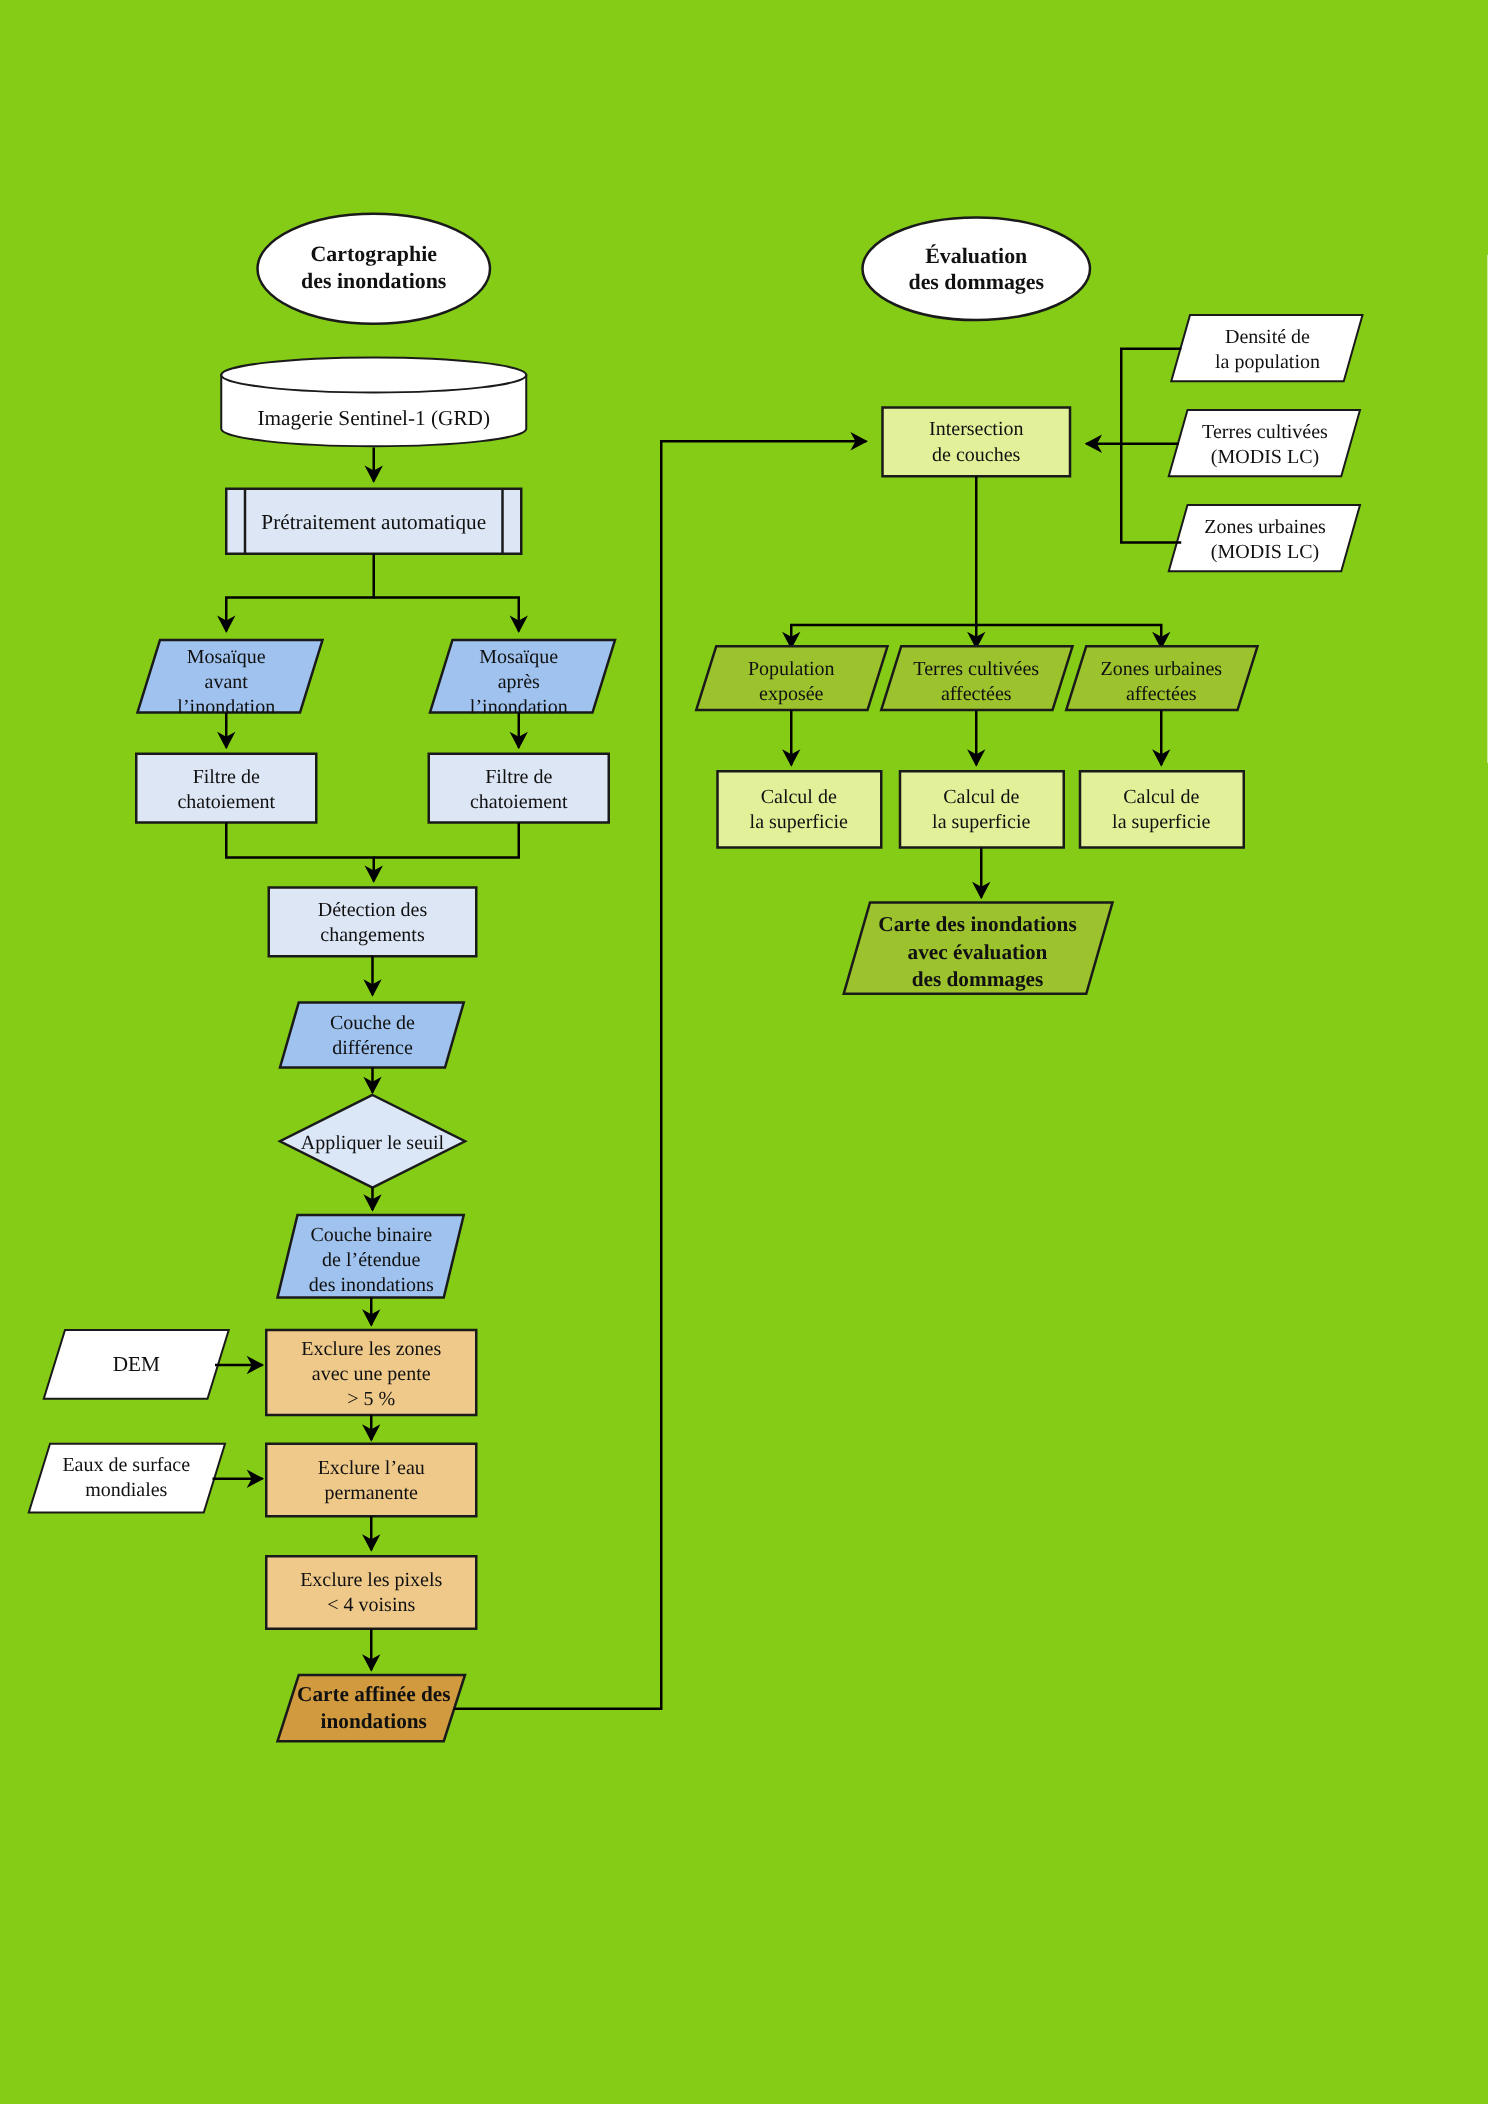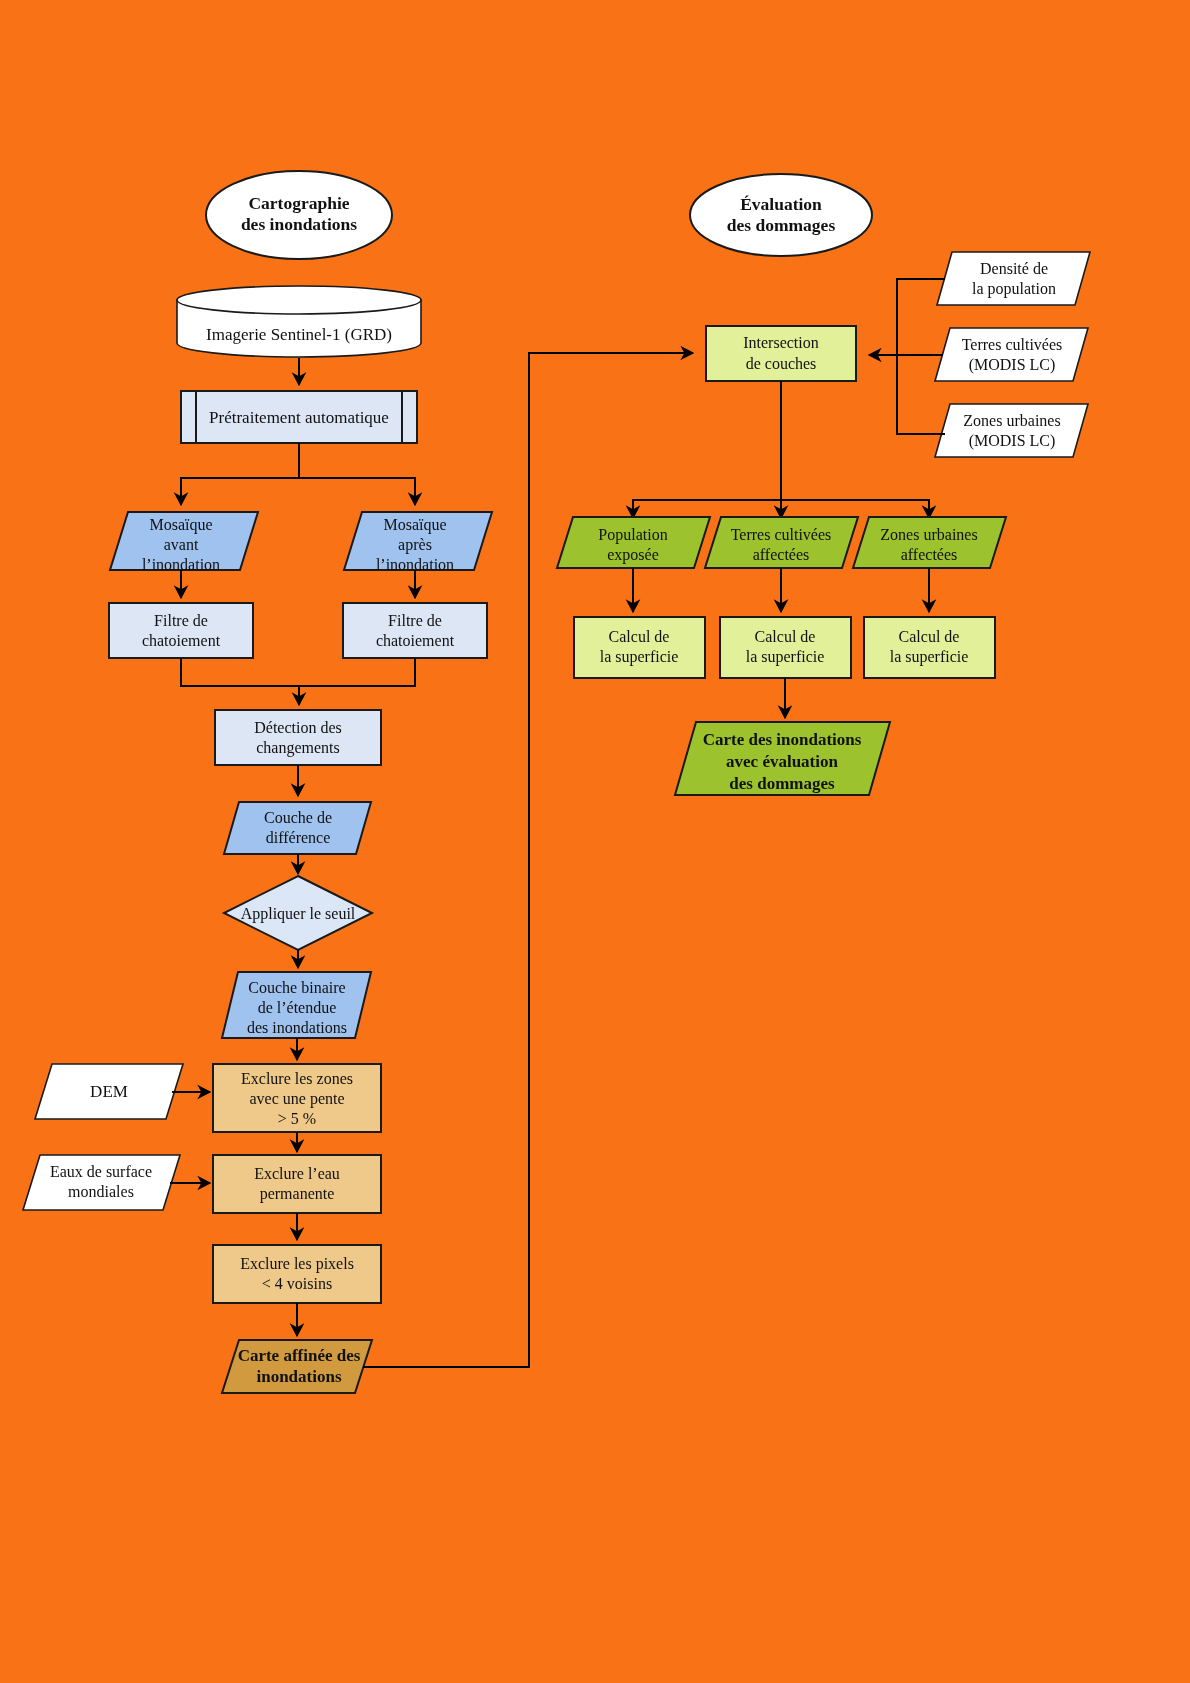--- a/index.html
+++ b/index.html
@@ -1,17 +1,17 @@
 <!DOCTYPE html>
 <html><head>
 <meta charset="utf-8">
 <style>
   html,body{margin:0;padding:0;background:#ffffff;}
   body{width:1190px;height:1683px;font-family:"Liberation Serif",serif;}
-  #stage{position:relative;width:1190px;height:1683px;overflow:hidden;background:#f97316;}
+  #stage{position:relative;width:1190px;height:1683px;overflow:hidden;background:#84cc16;}
   svg{display:block;}
   .shp{stroke:#1a1a1a;stroke-width:2;}
   .shp-thin{stroke:#1a1a1a;stroke-width:1.6;}
   .ln{stroke:#000;stroke-width:2;fill:none;}
   text{fill:#111;font-family:"Liberation Serif",serif;}
   .t{font-size:17px;}
   .t-sm{font-size:16px;}
   .t-b{font-size:17px;font-weight:bold;}
   .t-title{font-size:17.5px;font-weight:bold;}
 </style>

